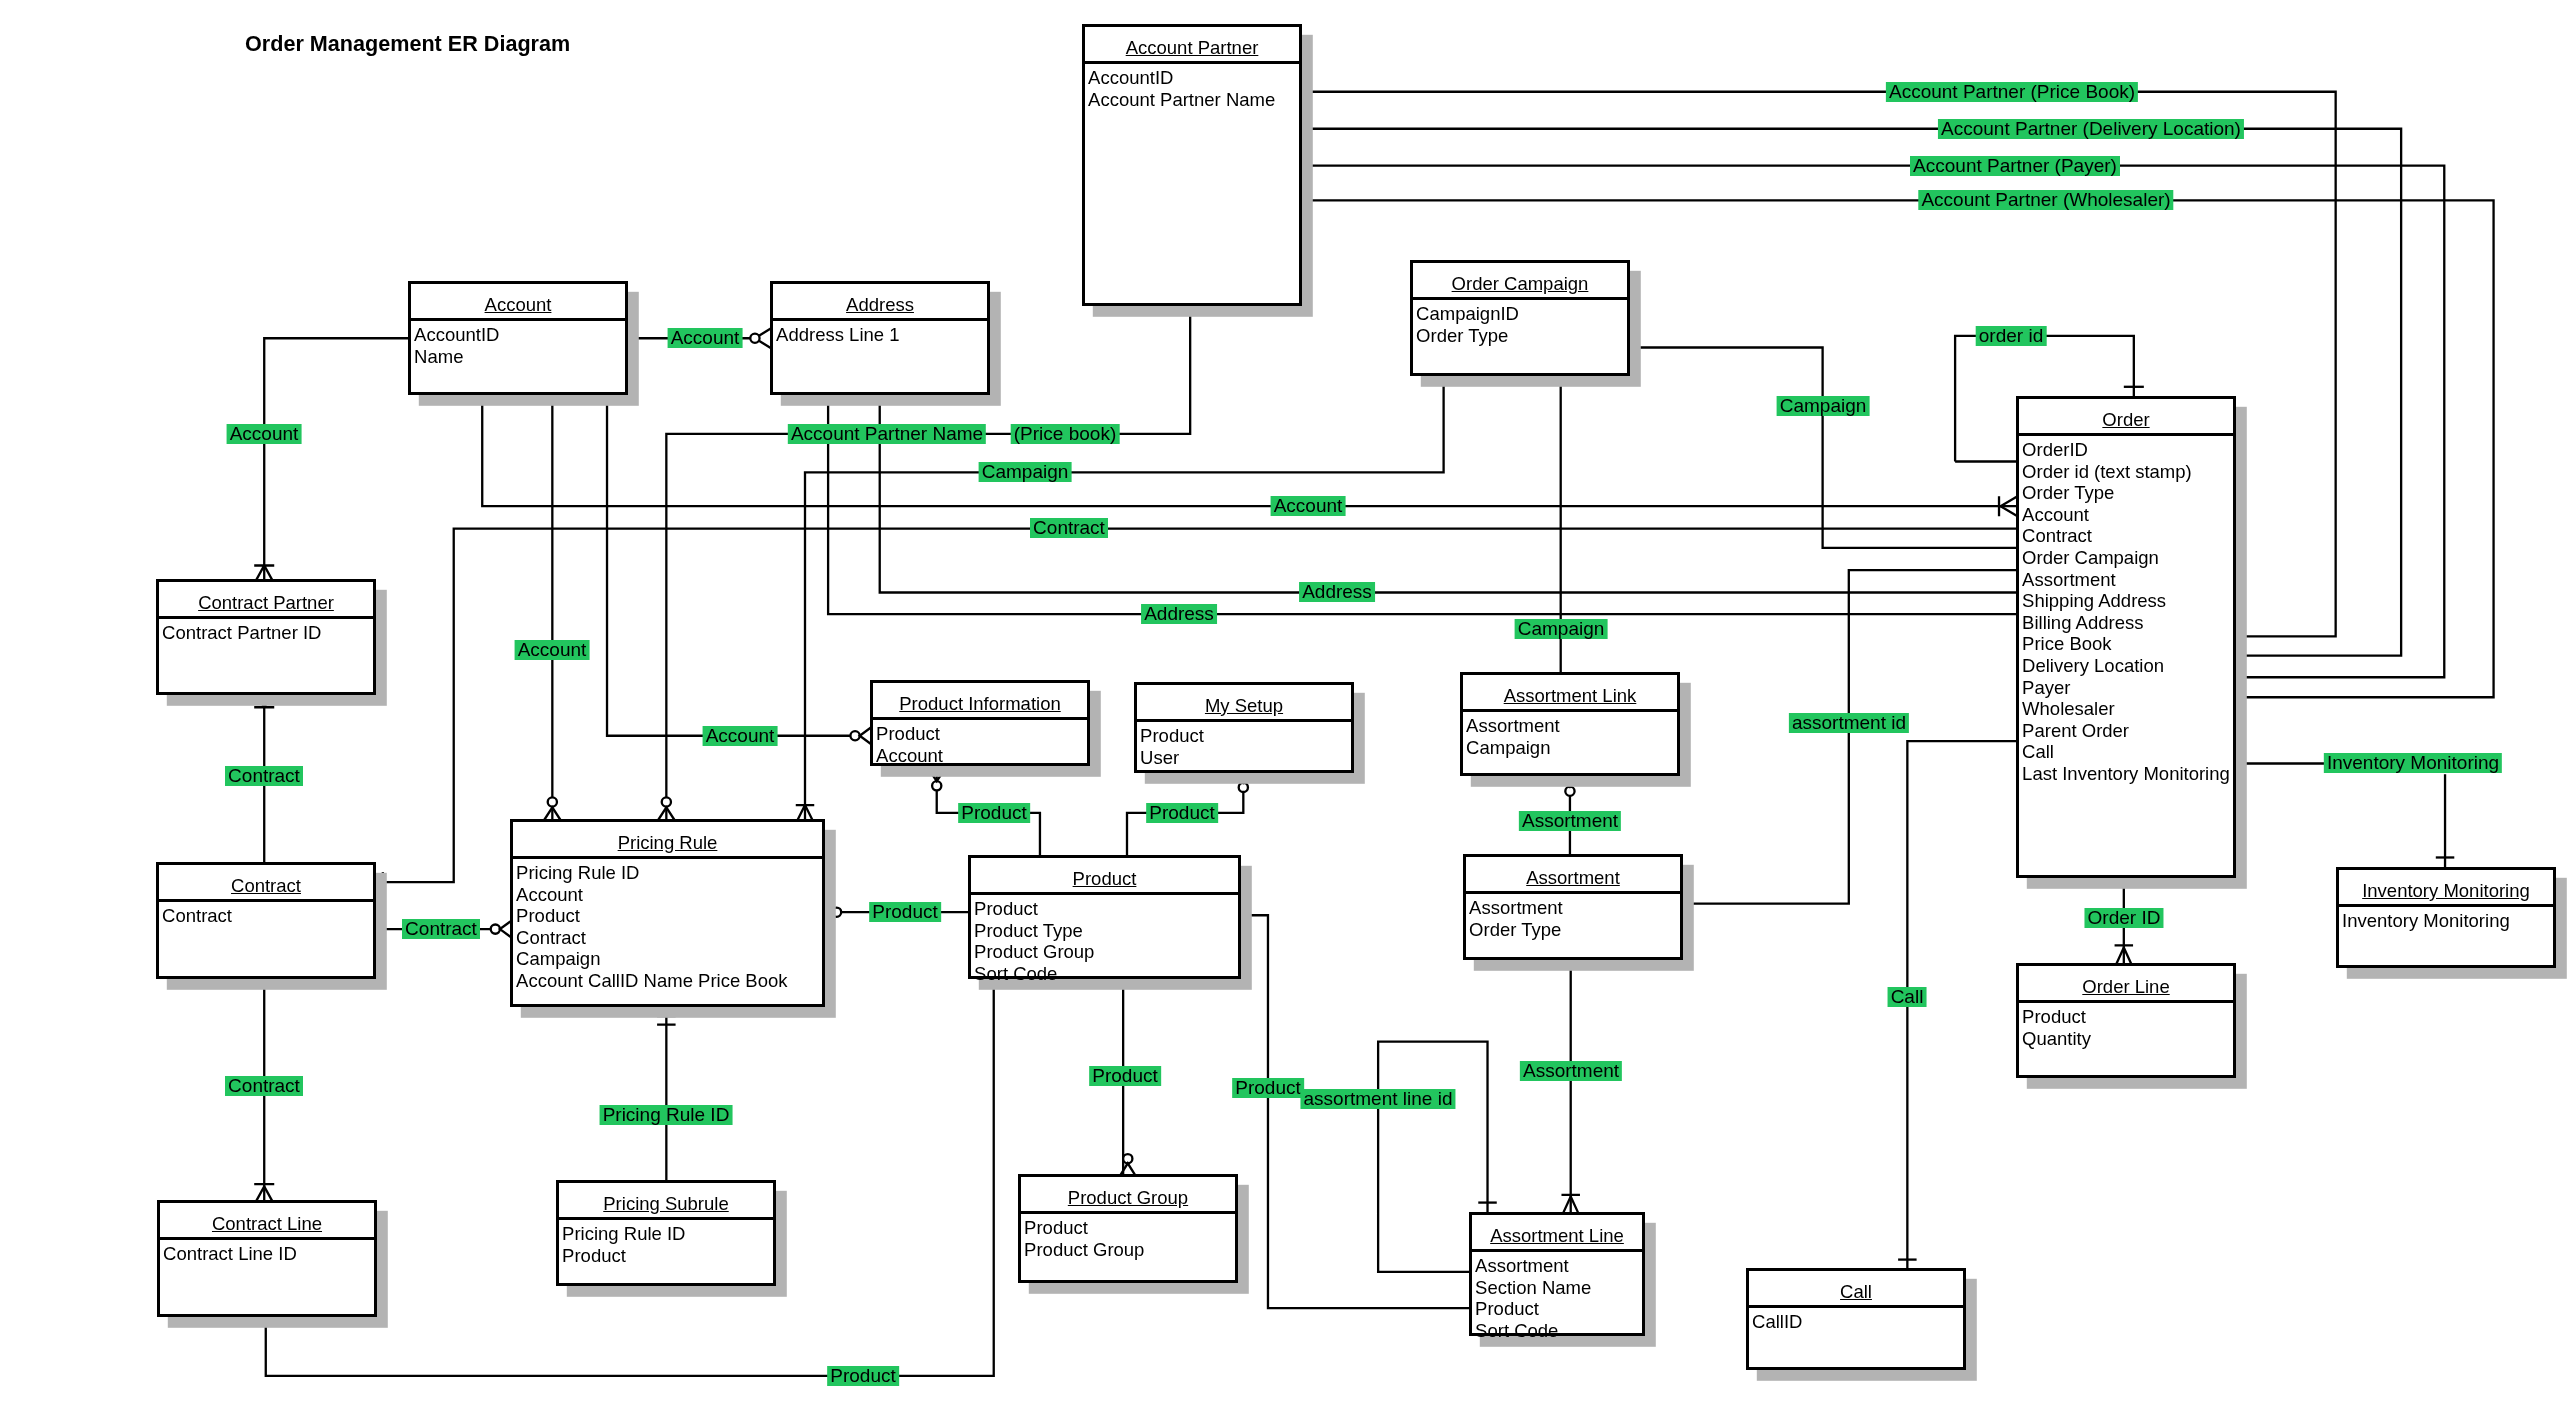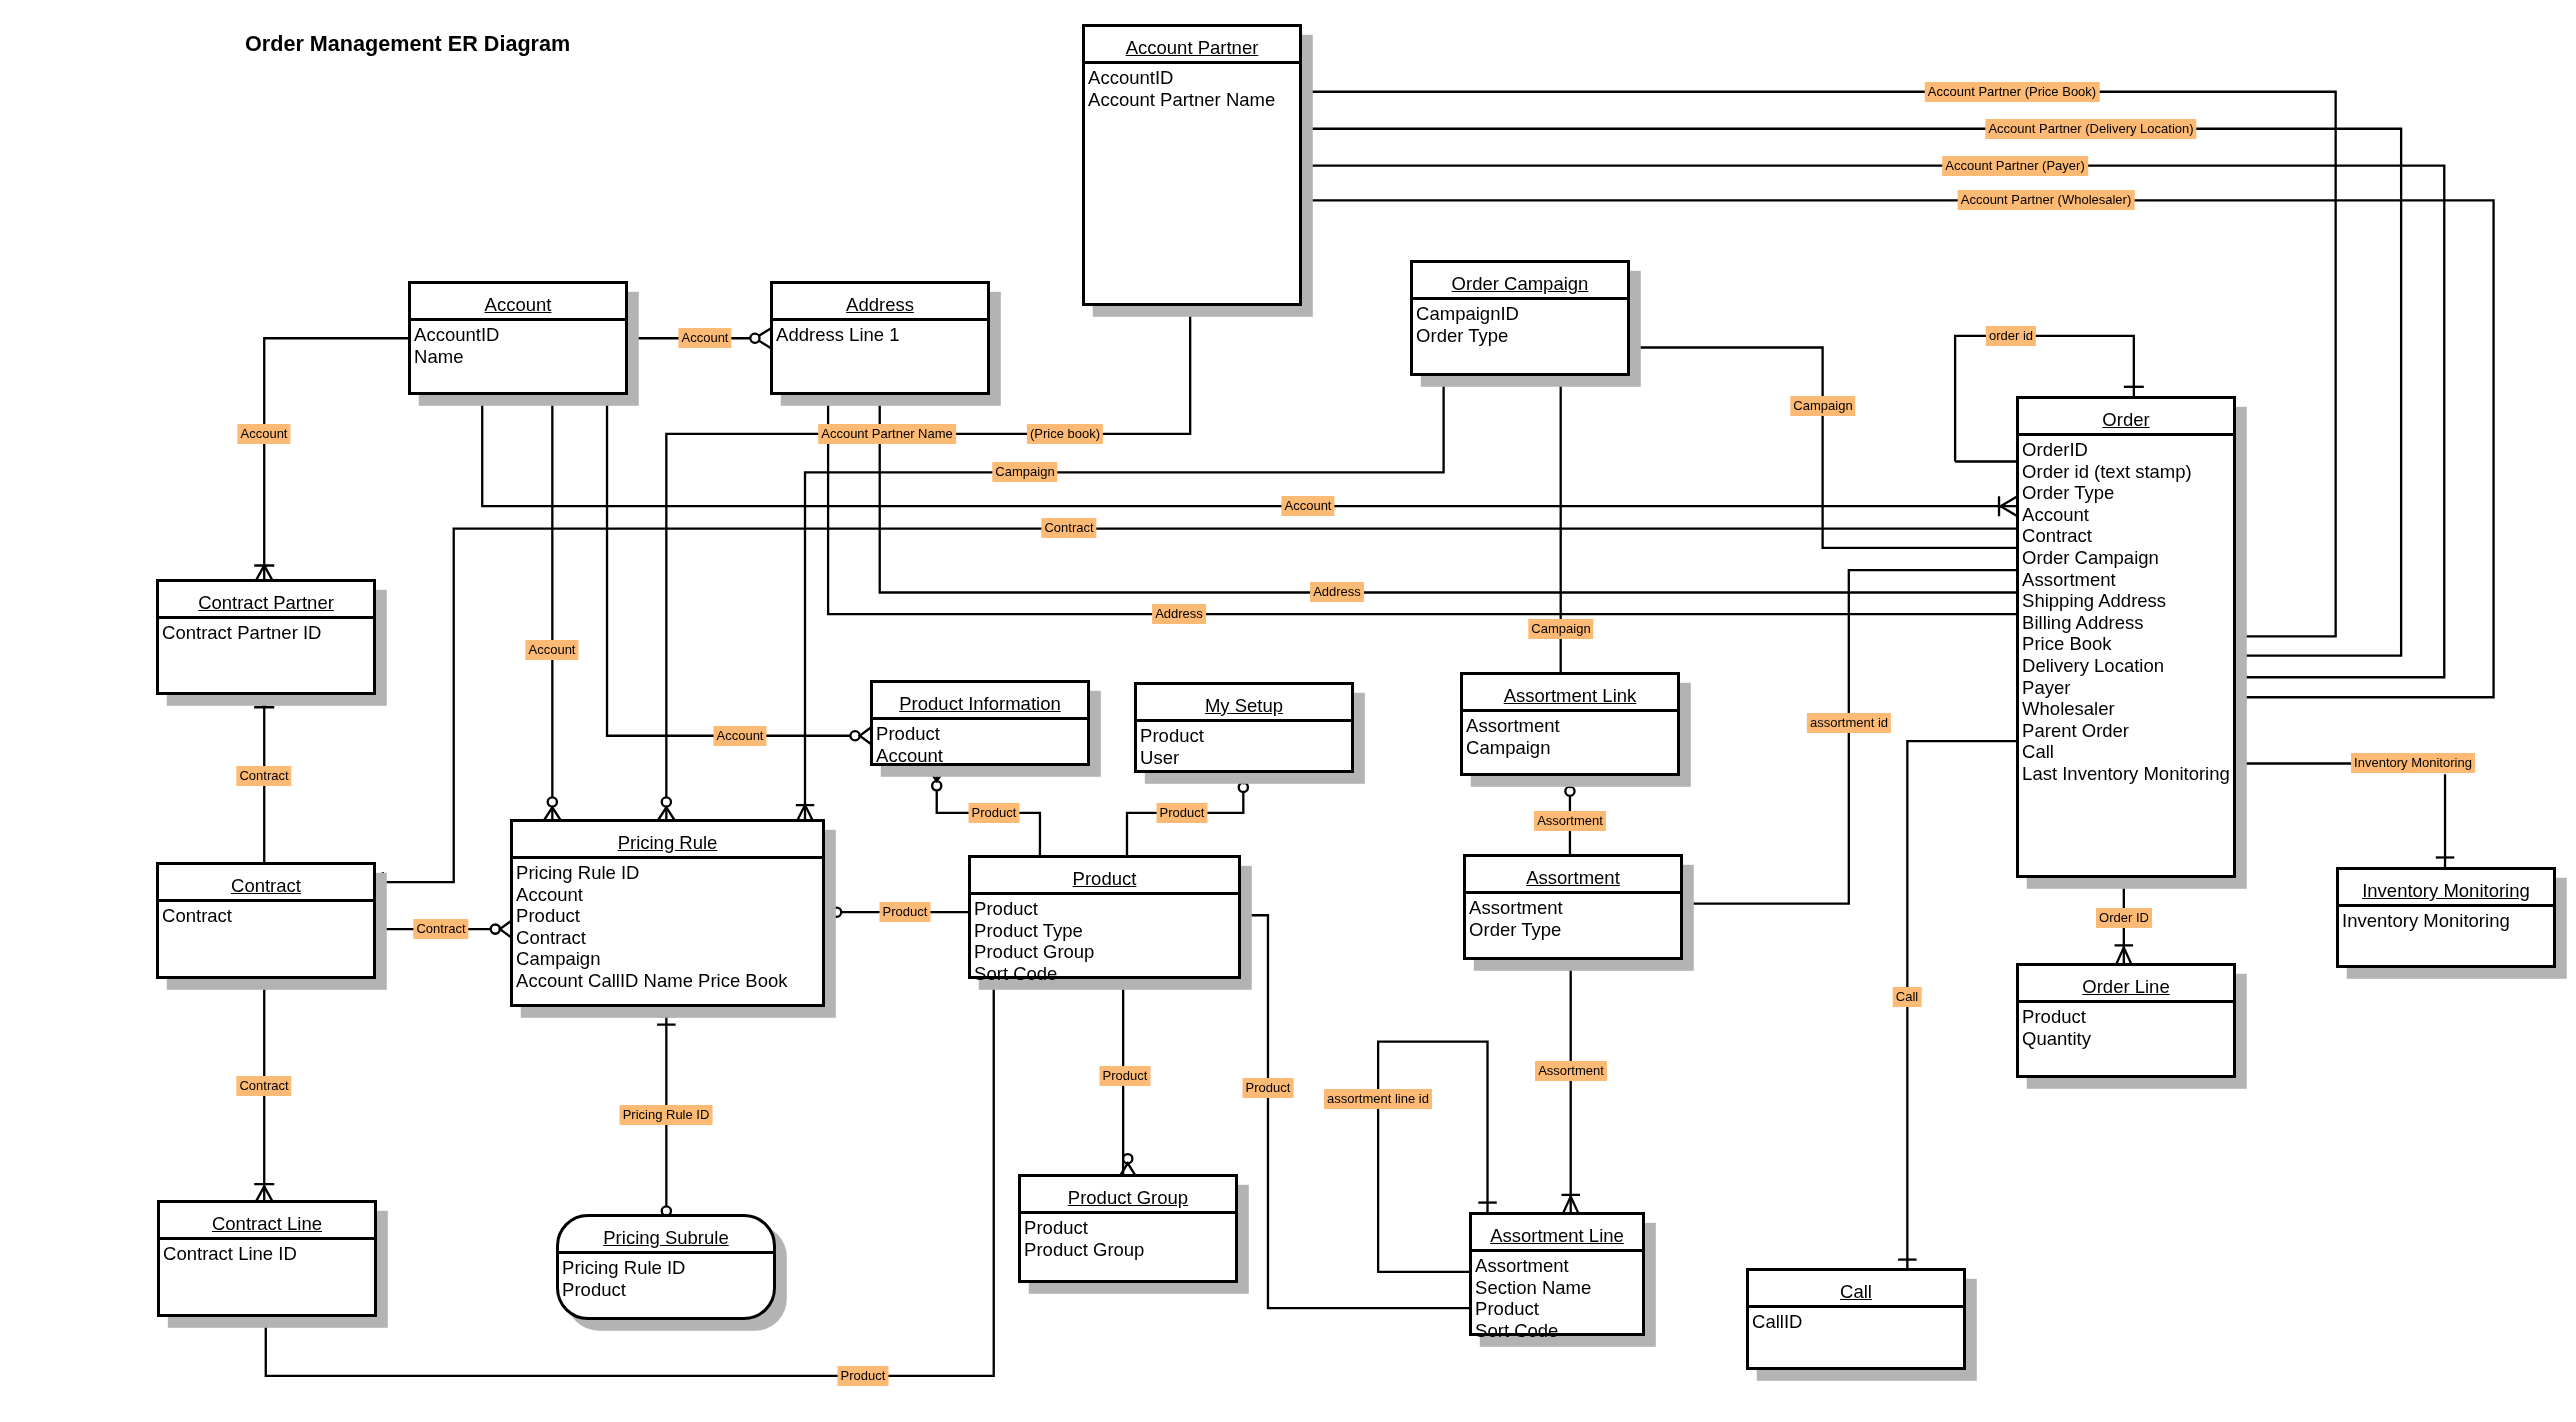--- a/index.html
+++ b/index.html
@@ -4,21 +4,21 @@
 <style>
   html, body { margin:0; padding:0; background:#ffffff; }
   body { width:2576px; height:1423px; position:relative; overflow:hidden; font-family:"Liberation Sans", sans-serif; color:#000; }
   #title { position:absolute; left:245px; top:31px; font-size:21.6px; font-weight:bold; }
   svg#wires { position:absolute; left:0; top:0; width:2576px; height:1423px; }
   .entity { position:absolute; background:#fff; border:3.9px solid #000; box-shadow:10.8px 10.8px 0 #b3b3b3; box-sizing:border-box; }
   .entity .hdr { text-align:center; font-size:18.5px; text-decoration:underline; border-bottom:3.9px solid #000; height:26px; line-height:26px;margin-top:8px; }
   .entity .body { font-size:18.5px; line-height:21.6px; padding:3.1px 3.1px; }
   .entity.center .body { text-align:left; }
   .entity.left .body { text-align:left; }
-  .lbl { position:absolute; font-size:13px; background:#fdba74; padding:0 3.1px; white-space:nowrap; transform:translate(-50%,-50%); line-height:20px; }
+  .lbl { position:absolute; font-size:19px; background:#22c55e; padding:0 3.1px; white-space:nowrap; transform:translate(-50%,-50%); line-height:20px; }
 </style>
 </head>
 <body>
 
 <div id="title">Order Management ER Diagram</div>
 
 <svg id="wires" viewBox="0 0 3344 1847" xmlns="http://www.w3.org/2000/svg">
   <g fill="none" stroke="#000" stroke-width="3">
 
     <path d="M1687 119 H3032 V826 H2900"></path>
@@ -274,21 +274,21 @@
   <div class="body">
       <div>Contract</div>
     </div>
 </div>
 <div class="entity center" style="left:157px;top:1200px;width:220px;height:117px;">
   <div class="hdr">Contract Line</div>
   <div class="body">
       <div>Contract Line ID</div>
     </div>
 </div>
-<div class="entity center" style="left:556px;top:1214px;width:220px;height:106px;border-radius:32px;">
+<div class="entity center" style="left:556px;top:1180px;width:220px;height:106px;">
   <div class="hdr">Pricing Subrule</div>
   <div class="body">
       <div>Pricing Rule ID</div>
       <div>Product</div>
     </div>
 </div>
 <div class="entity center" style="left:1018px;top:1174px;width:220px;height:109px;">
   <div class="hdr">Product Group</div>
   <div class="body">
       <div>Product</div>

